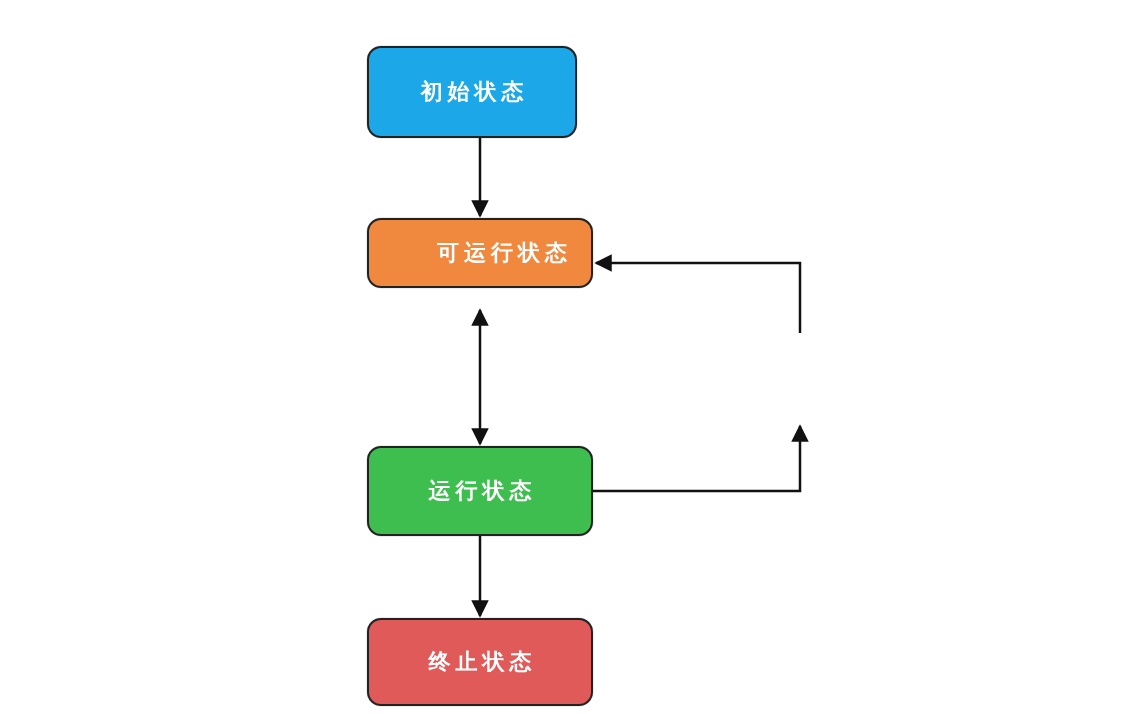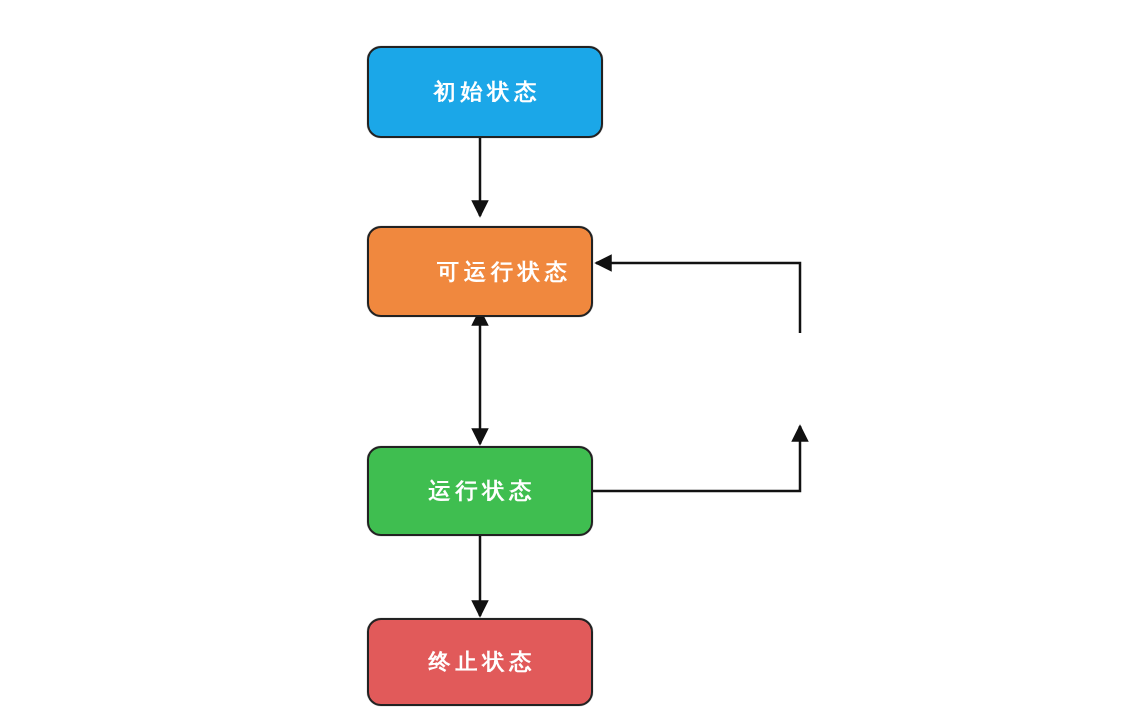--- a/index.html
+++ b/index.html
@@ -32,22 +32,22 @@
   }
   .node-label {
     color: #ffffff;
     font-size: 22px;
     font-weight: 600;
     letter-spacing: 5px;
     text-indent: 5px; 
     white-space: nowrap;
     user-select: none;
   }
-  #node-initial    { left: 367px; top:  46px; width: 236px; height: 92px; }
-  #node-runnable   { left: 367px; top: 226px; width: 226px; height: 91px; padding-left: 44px; }
+  #node-initial    { left: 367px; top:  46px; width: 210px; height: 92px; }
+  #node-runnable   { left: 367px; top: 218px; width: 226px; height: 70px; padding-left: 44px; }
   #node-sleeping   { left: 685px; top: 333px; width: 230px; height: 90px; }
   #node-running    { left: 367px; top: 446px; width: 226px; height: 90px; }
   #node-terminated { left: 367px; top: 618px; width: 226px; height: 88px; }
   .edge {
     fill: none;
     stroke: #111111;
     stroke-width: 2.5;
     stroke-linejoin: miter;
   }
 </style>

